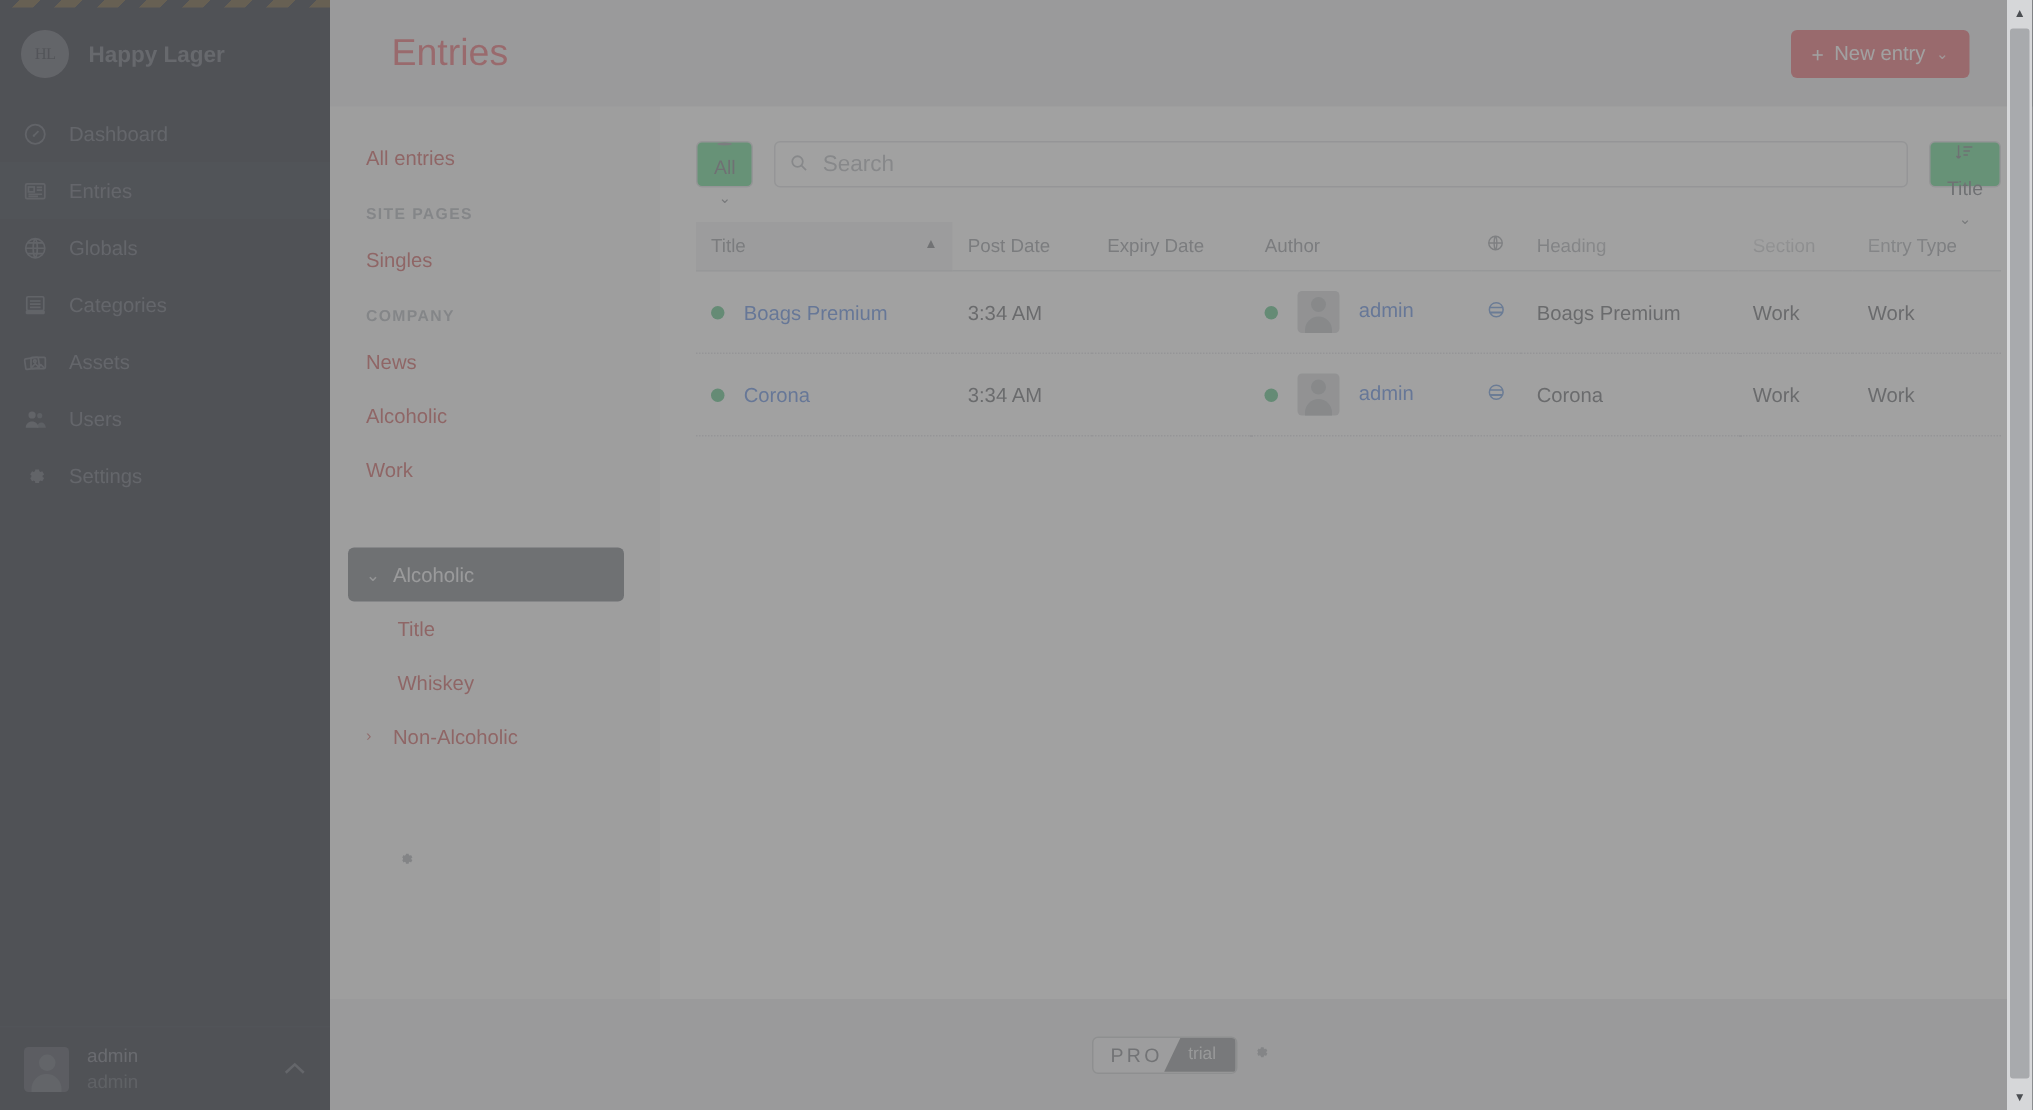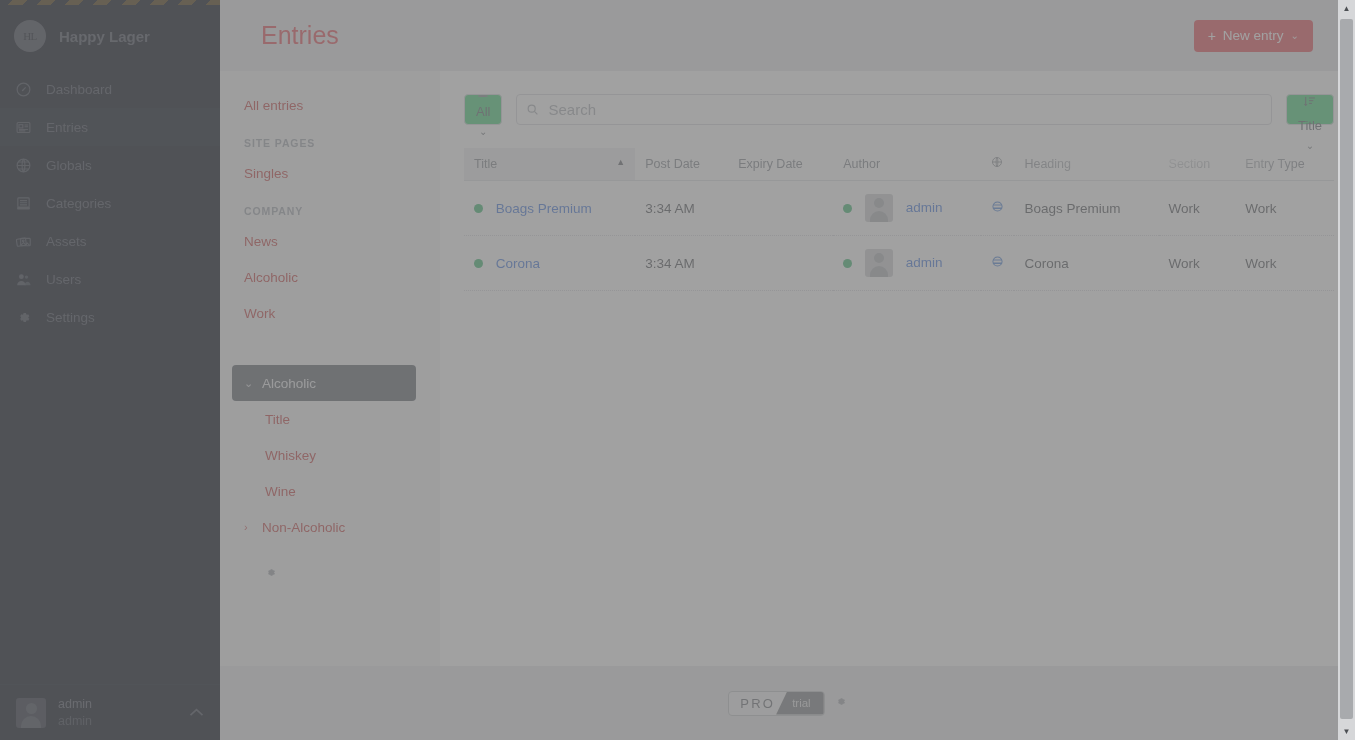--- a/index.html
+++ b/index.html
@@ -456,23 +456,20 @@
 
           <li class="cs-item active">
             <span class="cs-toggle">⌄</span>
             <span>Alcoholic</span>
           </li>
           <li class="cs-item nested">
             <span>Title</span>
           </li>
           <li class="cs-item nested">
             <span>Whiskey</span>
-          </li>
-          <li class="cs-item nested">
-            <span>Wine</span>
           </li>
           <li class="cs-item">
             <span class="cs-toggle">›</span>
             <span>Non-Alcoholic</span>
           </li>
         </ul>
 
         <div class="cs-gear">
           <svg width="13" height="13" viewBox="0 0 24 24" fill="currentColor">
             <path d="M12 8.6a3.4 3.4 0 100 6.8 3.4 3.4 0 000-6.8zm0 5.2a1.8 1.8 0 110-3.6 1.8 1.8 0 010 3.6z"></path>

